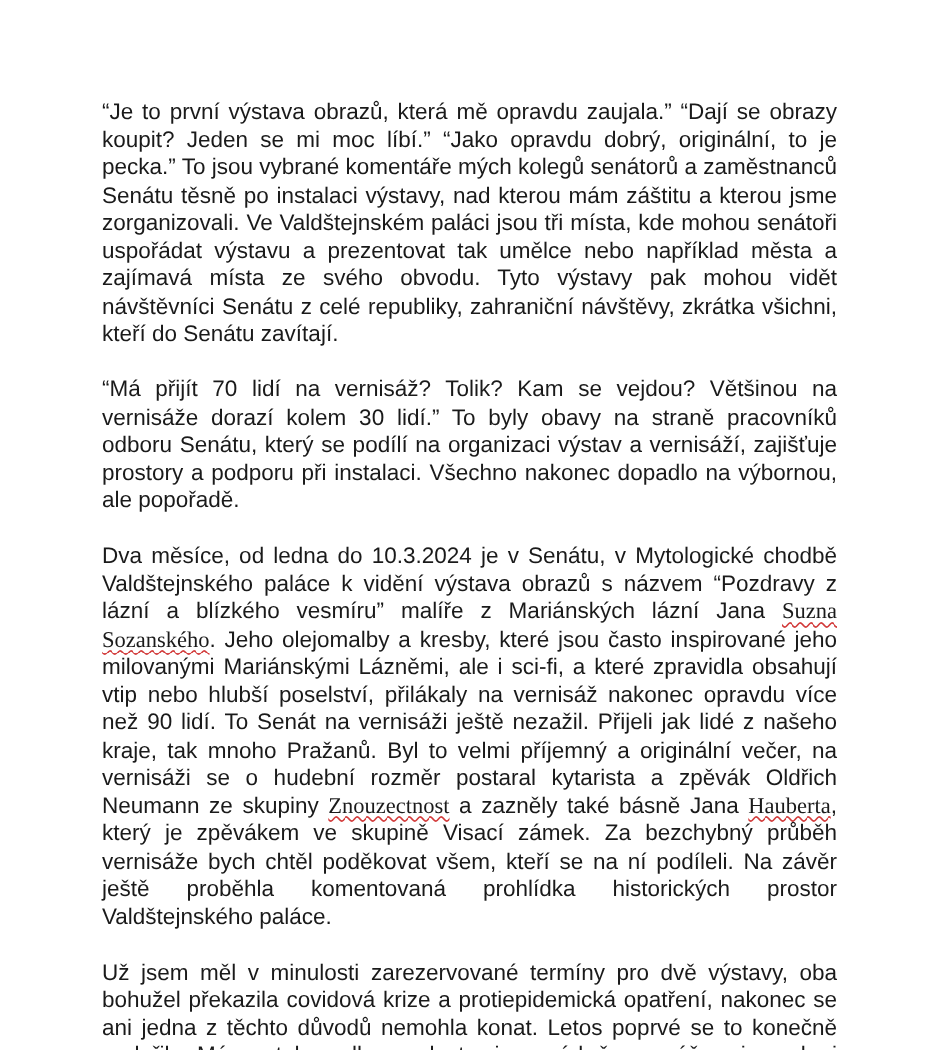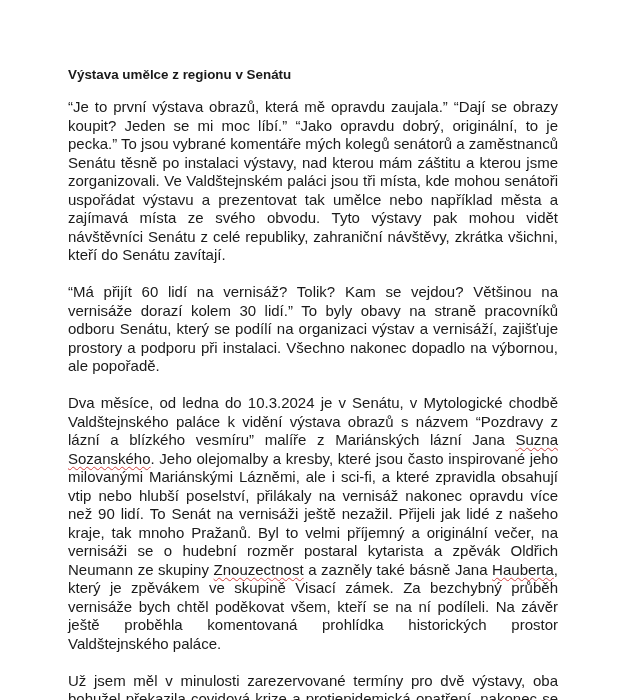--- a/index.html
+++ b/index.html
@@ -21,29 +21,29 @@
   .para {
     font-size: 15px;
     line-height: 18.5px;
     text-align: justify;
     margin: 0 0 18.5px 0;
   }
   .spell {
     text-decoration: underline wavy #d23a3a;
     text-decoration-thickness: 1px;
     text-underline-offset: 2px;
+    font-family: Liberation Serif, serif;
   }
 </style>
 </head>
 <body>
 
 <div class="page">
-  <h1 class="title">Výstava umělce z regionu v Senátu</h1>
 
   <p class="para">“Je to první výstava obrazů, která mě opravdu zaujala.” “Dají se obrazy koupit? Jeden se mi moc líbí.” “Jako opravdu dobrý, originální, to je pecka.” To jsou vybrané komentáře mých kolegů senátorů a zaměstnanců Senátu těsně po instalaci výstavy, nad kterou mám záštitu a kterou jsme zorganizovali. Ve Valdštejnském paláci jsou tři místa, kde mohou senátoři uspořádat výstavu a prezentovat tak umělce nebo například města a zajímavá místa ze svého obvodu. Tyto výstavy pak mohou vidět návštěvníci Senátu z celé republiky, zahraniční návštěvy, zkrátka všichni, kteří do Senátu zavítají.</p>
 
-  <p class="para">“Má přijít 60 lidí na vernisáž? Tolik? Kam se vejdou? Většinou na vernisáže dorazí kolem 30 lidí.” To byly obavy na straně pracovníků odboru Senátu, který se podílí na organizaci výstav a vernisáží, zajišťuje prostory a podporu při instalaci. Všechno nakonec dopadlo na výbornou, ale popořadě.</p>
+  <p class="para">“Má přijít 70 lidí na vernisáž? Tolik? Kam se vejdou? Většinou na vernisáže dorazí kolem 30 lidí.” To byly obavy na straně pracovníků odboru Senátu, který se podílí na organizaci výstav a vernisáží, zajišťuje prostory a podporu při instalaci. Všechno nakonec dopadlo na výbornou, ale popořadě.</p>
 
   <p class="para"><span>Dva měsíce, od ledna do 10.3.2024 je v Senátu, v Mytologické chodbě Valdštejnského paláce k vidění výstava obrazů s názvem “Pozdravy z lázní a blízkého vesmíru” malíře z Mariánských lázní Jana </span><span class="spell">Suzna</span><span> </span><span class="spell">Sozanského</span><span>. Jeho olejomalby a kresby, které jsou často inspirované jeho milovanými Mariánskými Lázněmi, ale i sci-fi, a které zpravidla obsahují vtip nebo hlubší poselství, přilákaly na vernisáž nakonec opravdu více než 90 lidí. To Senát na vernisáži ještě nezažil. Přijeli jak lidé z našeho kraje, tak mnoho Pražanů. Byl to velmi příjemný a originální večer, na vernisáži se o hudební rozměr postaral kytarista a zpěvák Oldřich Neumann ze skupiny </span><span class="spell">Znouzectnost</span><span> a zazněly také básně Jana </span><span class="spell">Hauberta</span><span>, který je zpěvákem ve skupině Visací zámek. Za bezchybný průběh vernisáže bych chtěl poděkovat všem, kteří se na ní podíleli. Na závěr ještě proběhla komentovaná prohlídka historických prostor Valdštejnského paláce.</span></p>
 
   <p class="para">Už jsem měl v minulosti zarezervované termíny pro dvě výstavy, oba bohužel překazila covidová krize a protiepidemická opatření, nakonec se ani jedna z těchto důvodů nemohla konat. Letos poprvé se to konečně podařilo. Mám z toho velkou radost a jsem rád, že se náš region a kraj tímto způsobem prezentuje na takto prestižním a krásném místě.</p>
 
 </div>
 
 </body></html>

